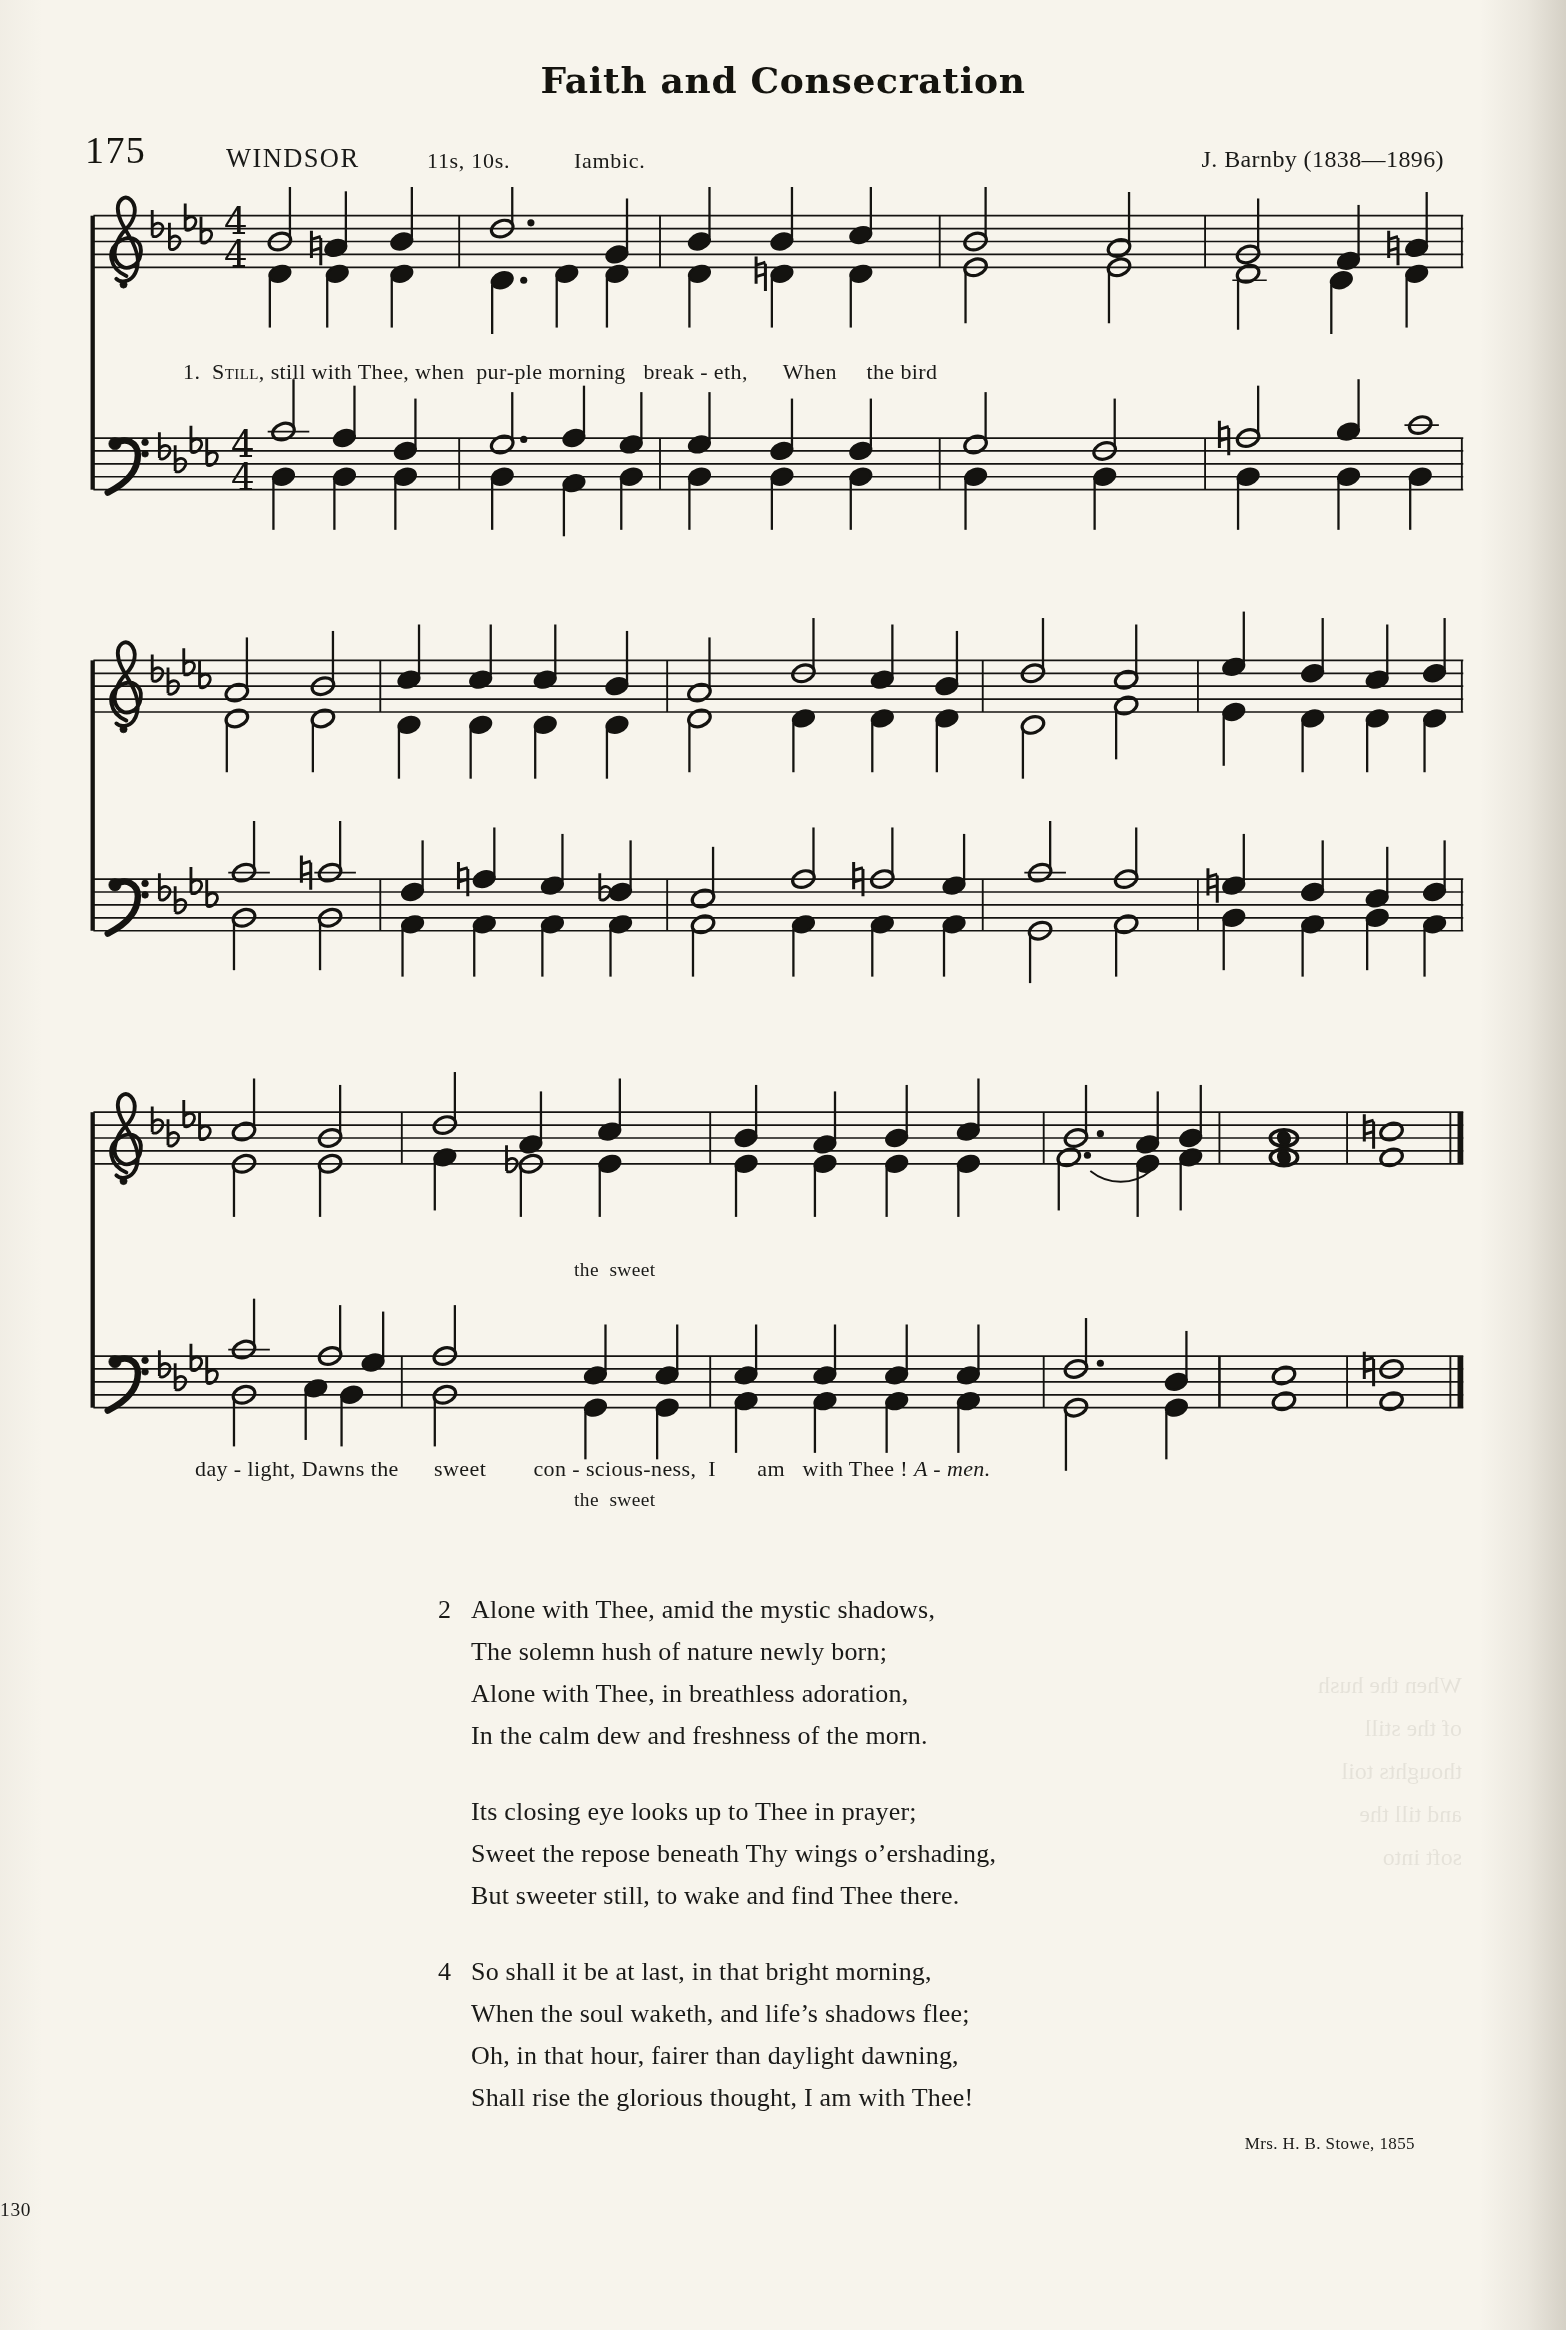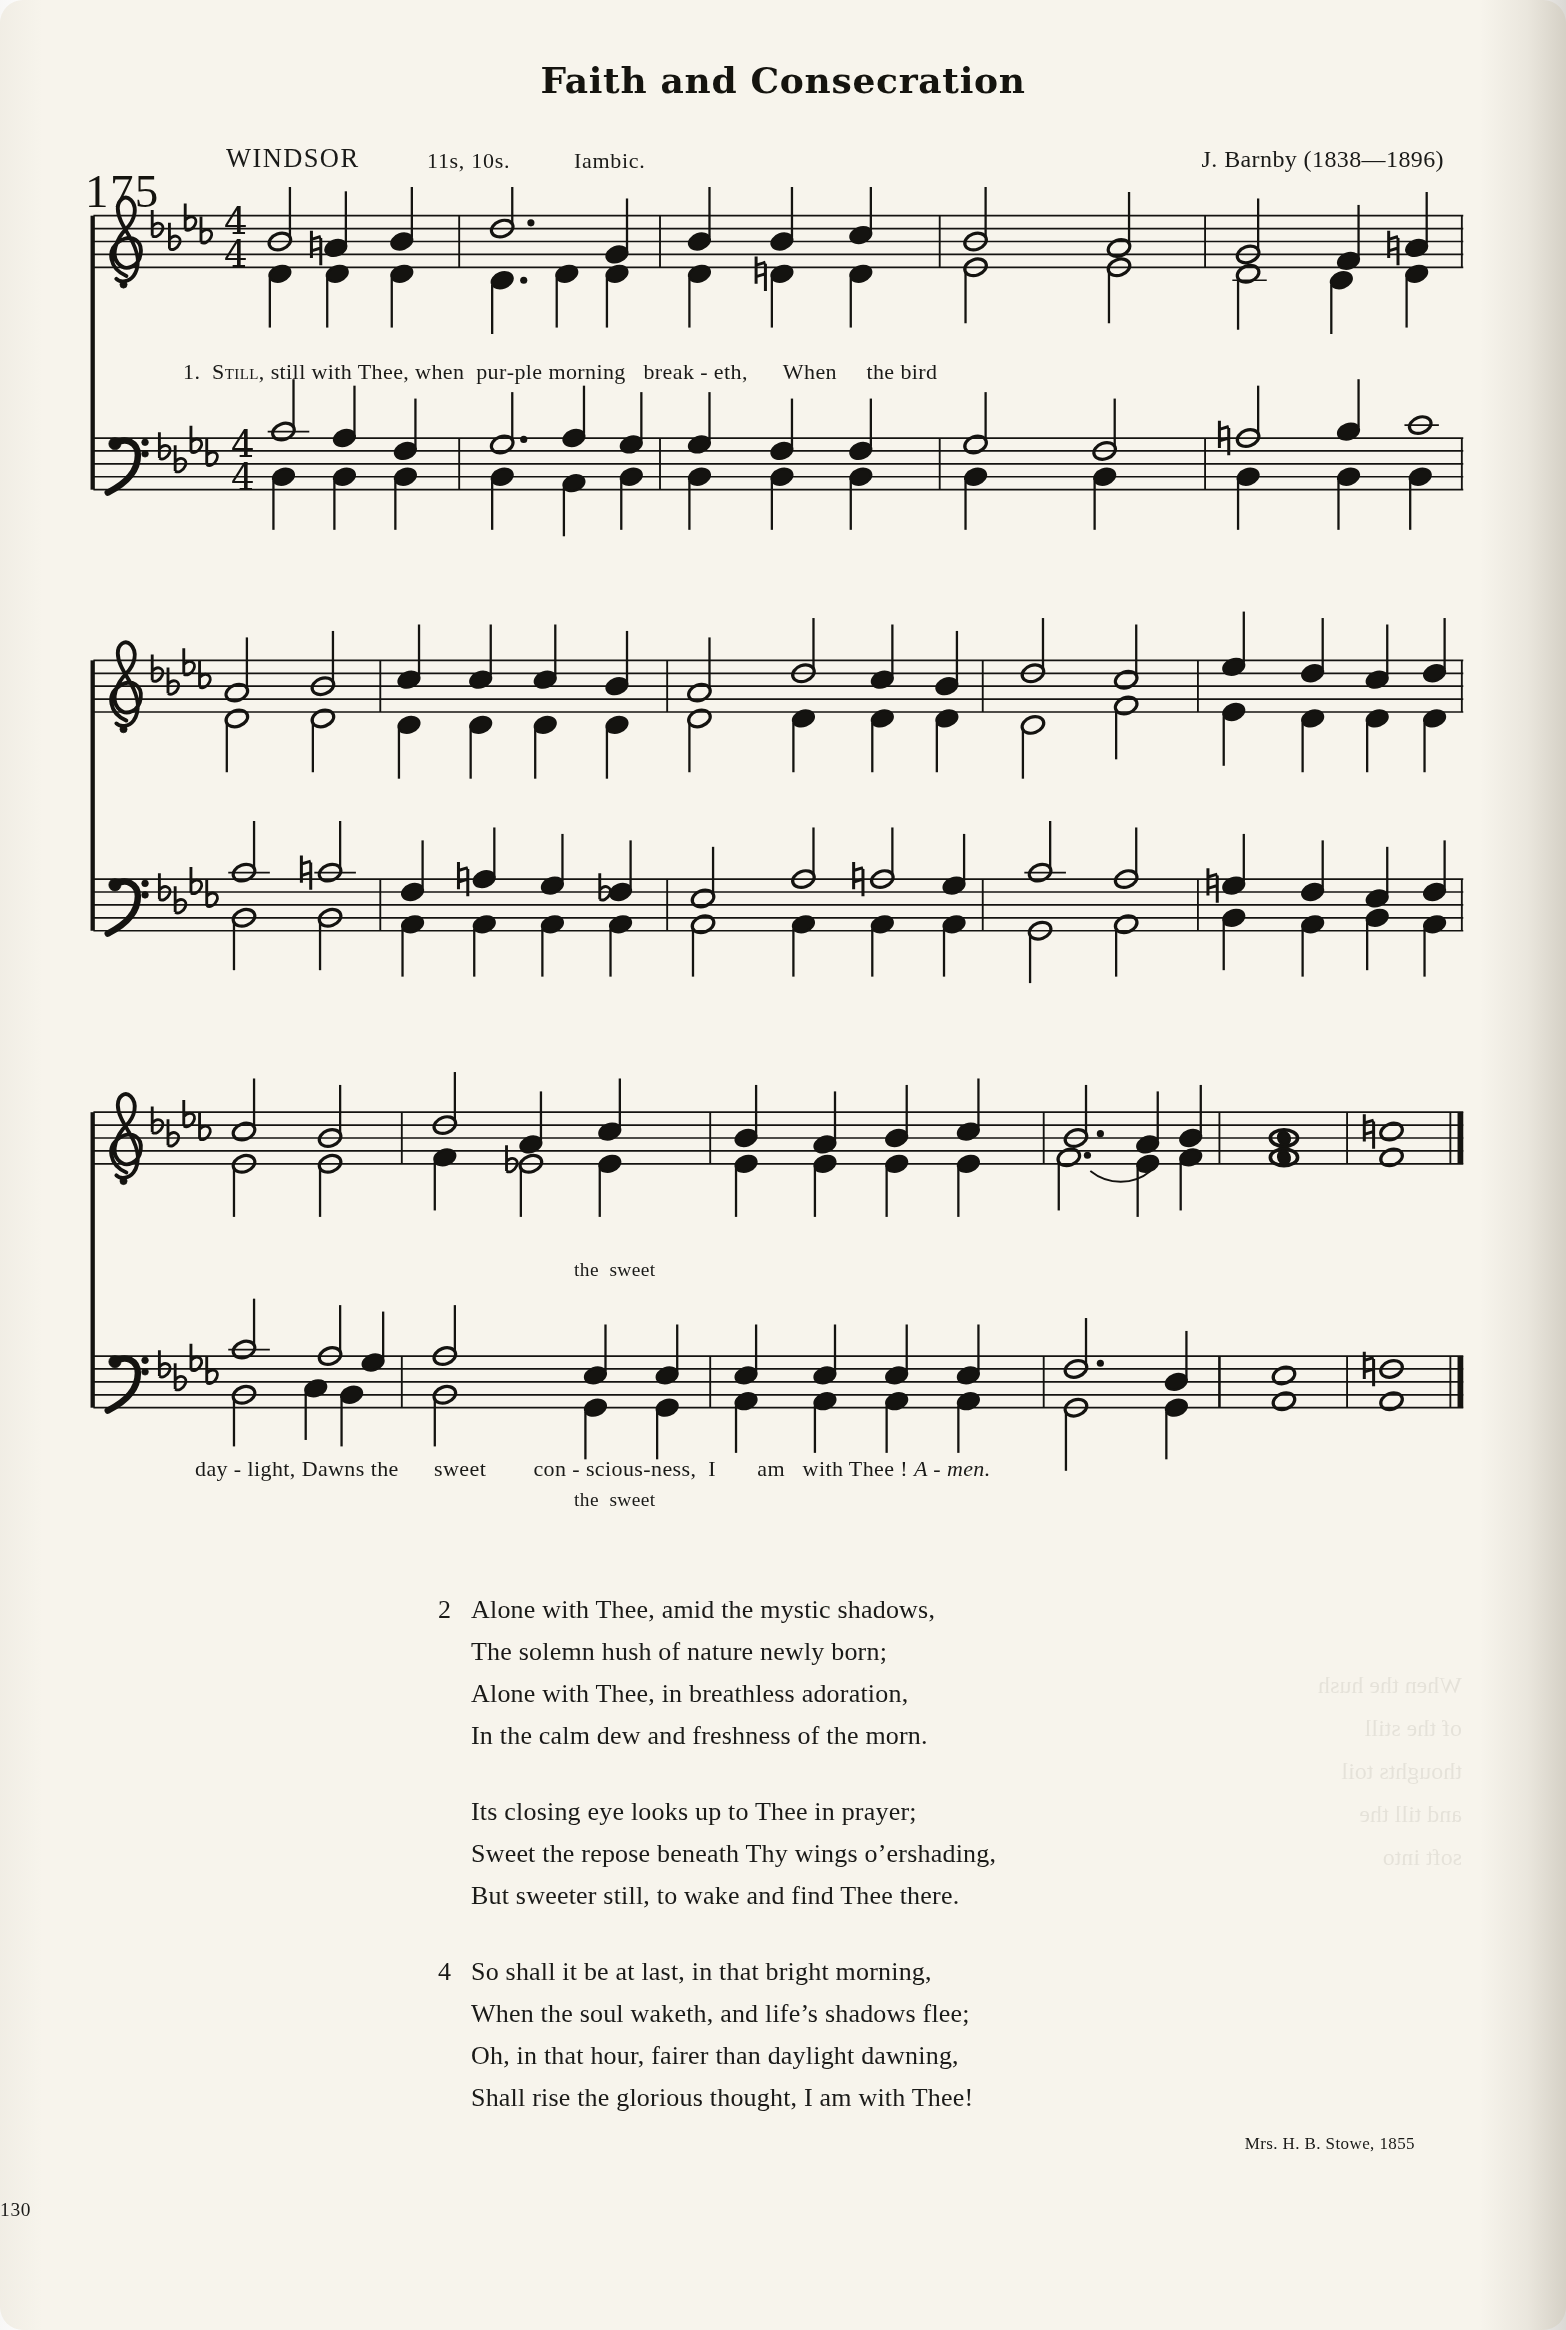--- a/index.html
+++ b/index.html
@@ -12,21 +12,20 @@
     height: 2330px;
     position: relative;
     font-family: "Liberation Serif", serif;
     color: #1a1a18;
     overflow: hidden;
   }
   .page {
     position: absolute;
     inset: 0;
     background: #f7f4ec;
-    border-radius: 23px;
   }
   
   .page::after {
     content: "";
     position: absolute;
     top: 0; right: 0; bottom: 0;
     width: 86px;
     background: linear-gradient(to right, rgba(0,0,0,0) 0%, rgba(120,110,90,0.10) 55%, rgba(90,80,60,0.22) 100%);
     pointer-events: none;
   }
@@ -50,24 +49,23 @@
     font-size: 36px;
     letter-spacing: 0.7px;
     color: #15140f;
   }
 
   .hymn-number {
     position: absolute;
     left: 85px;
     top: 128px;
     font-family: "Liberation Serif", serif;
-    font-size: 47px;
+    font-size: 38px;
     letter-spacing: 1.4px;
     color: #15140f;
-    margin-top: 36px;
   }
   .tune-name {
     position: absolute;
     left: 226px;
     top: 143px;
     font-family: "Liberation Serif", serif;
     font-size: 26.5px;
     letter-spacing: 1.4px;
   }
   .meter {

